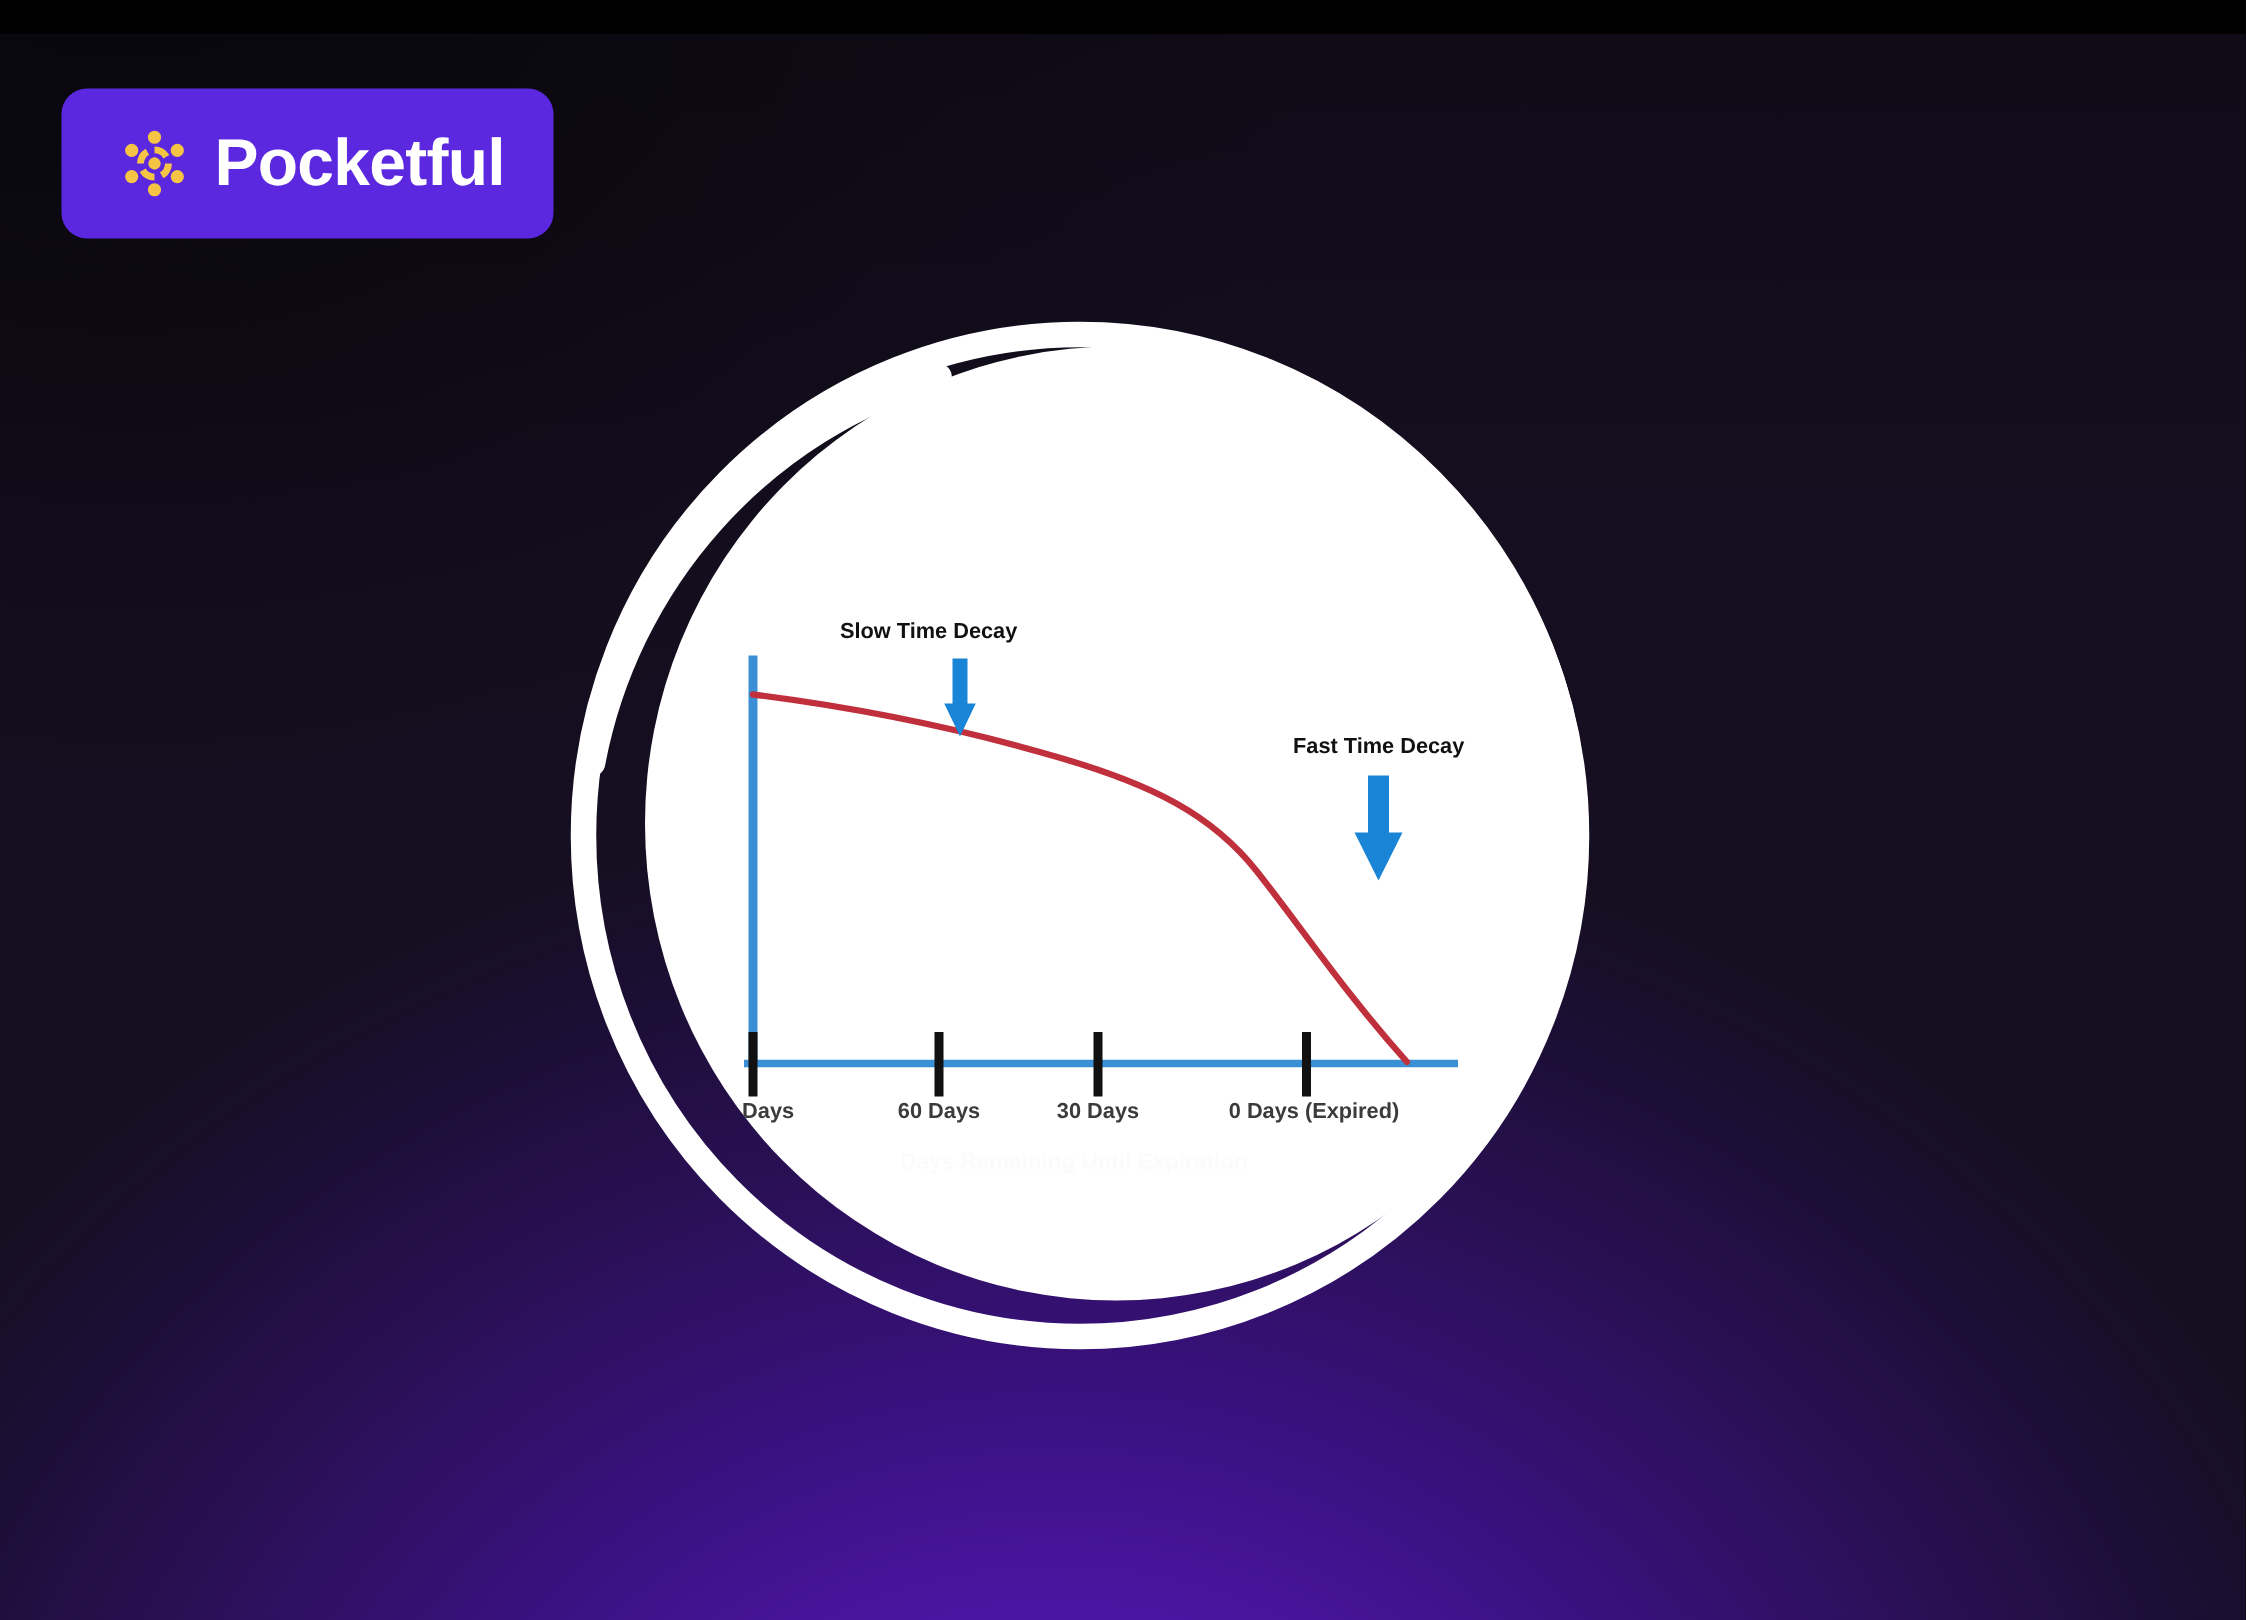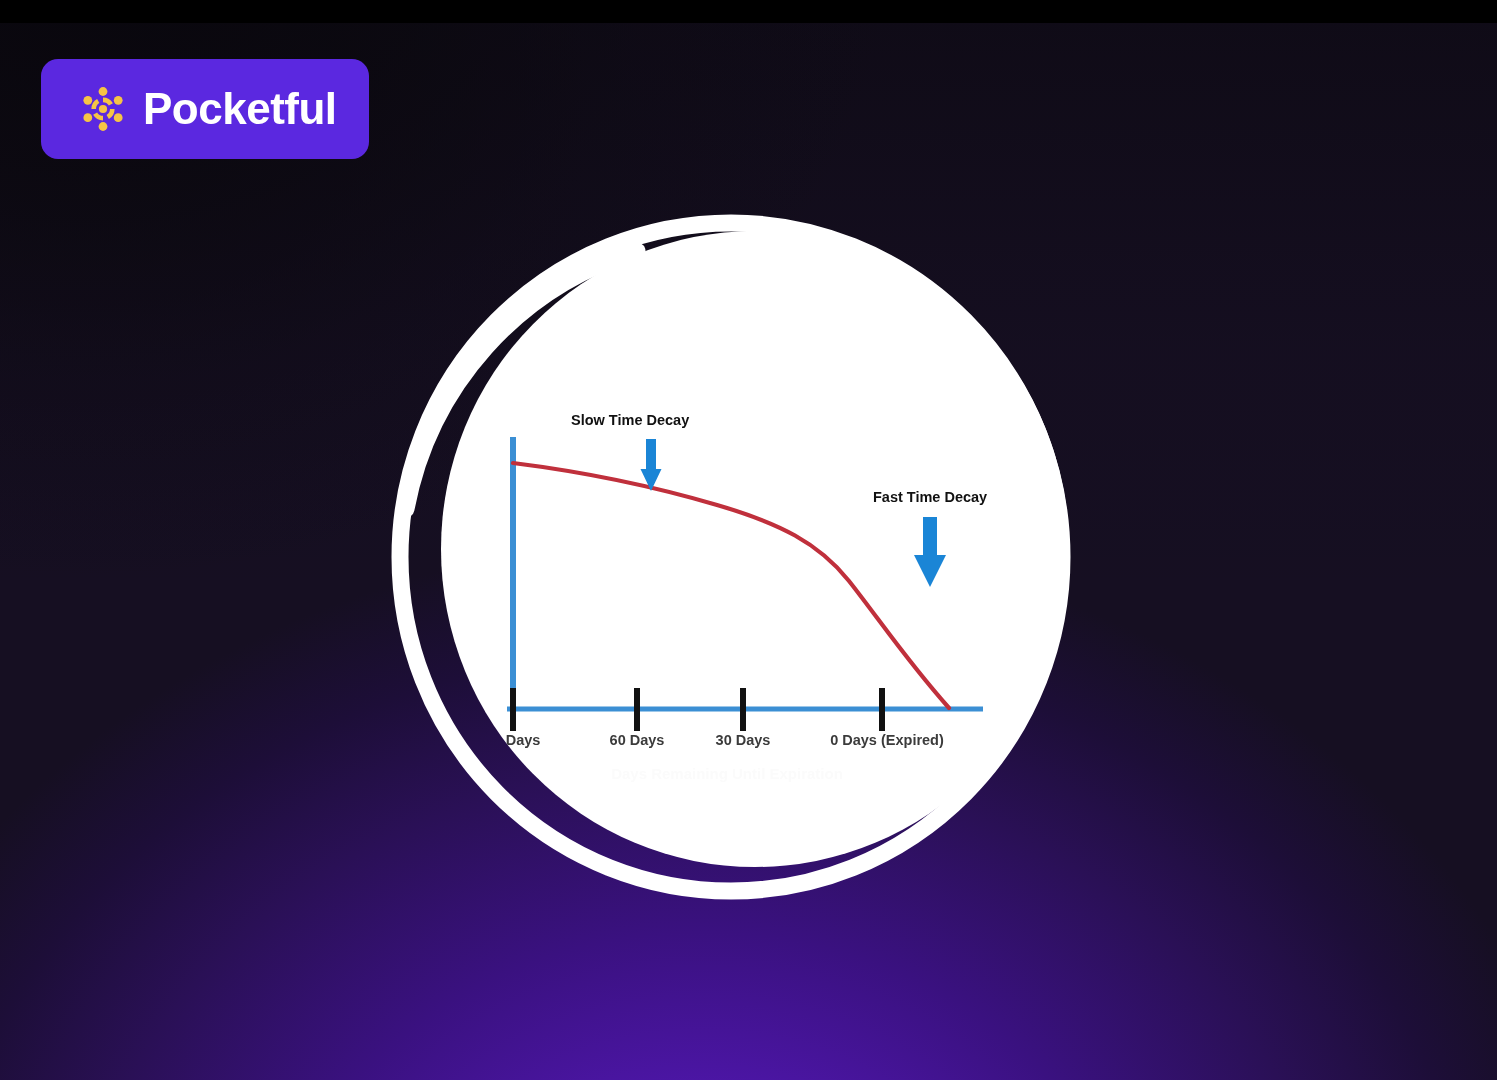--- a/index.html
+++ b/index.html
@@ -61,21 +61,21 @@
     font-weight: bold;
     letter-spacing: -0.5px;
     margin-left: 14px;
     line-height: 1;
     font-family: "Liberation Sans", sans-serif;
   }
 
   
   #circle-group {
     position: absolute;
-    left: 387px;
+    left: 376px;
     top: 186px;
     width: 700px;
     height: 708px;
     z-index: 10;
   }
   #circle-group svg { display: block; }
 
   
   #disc-content {
     position: absolute;

